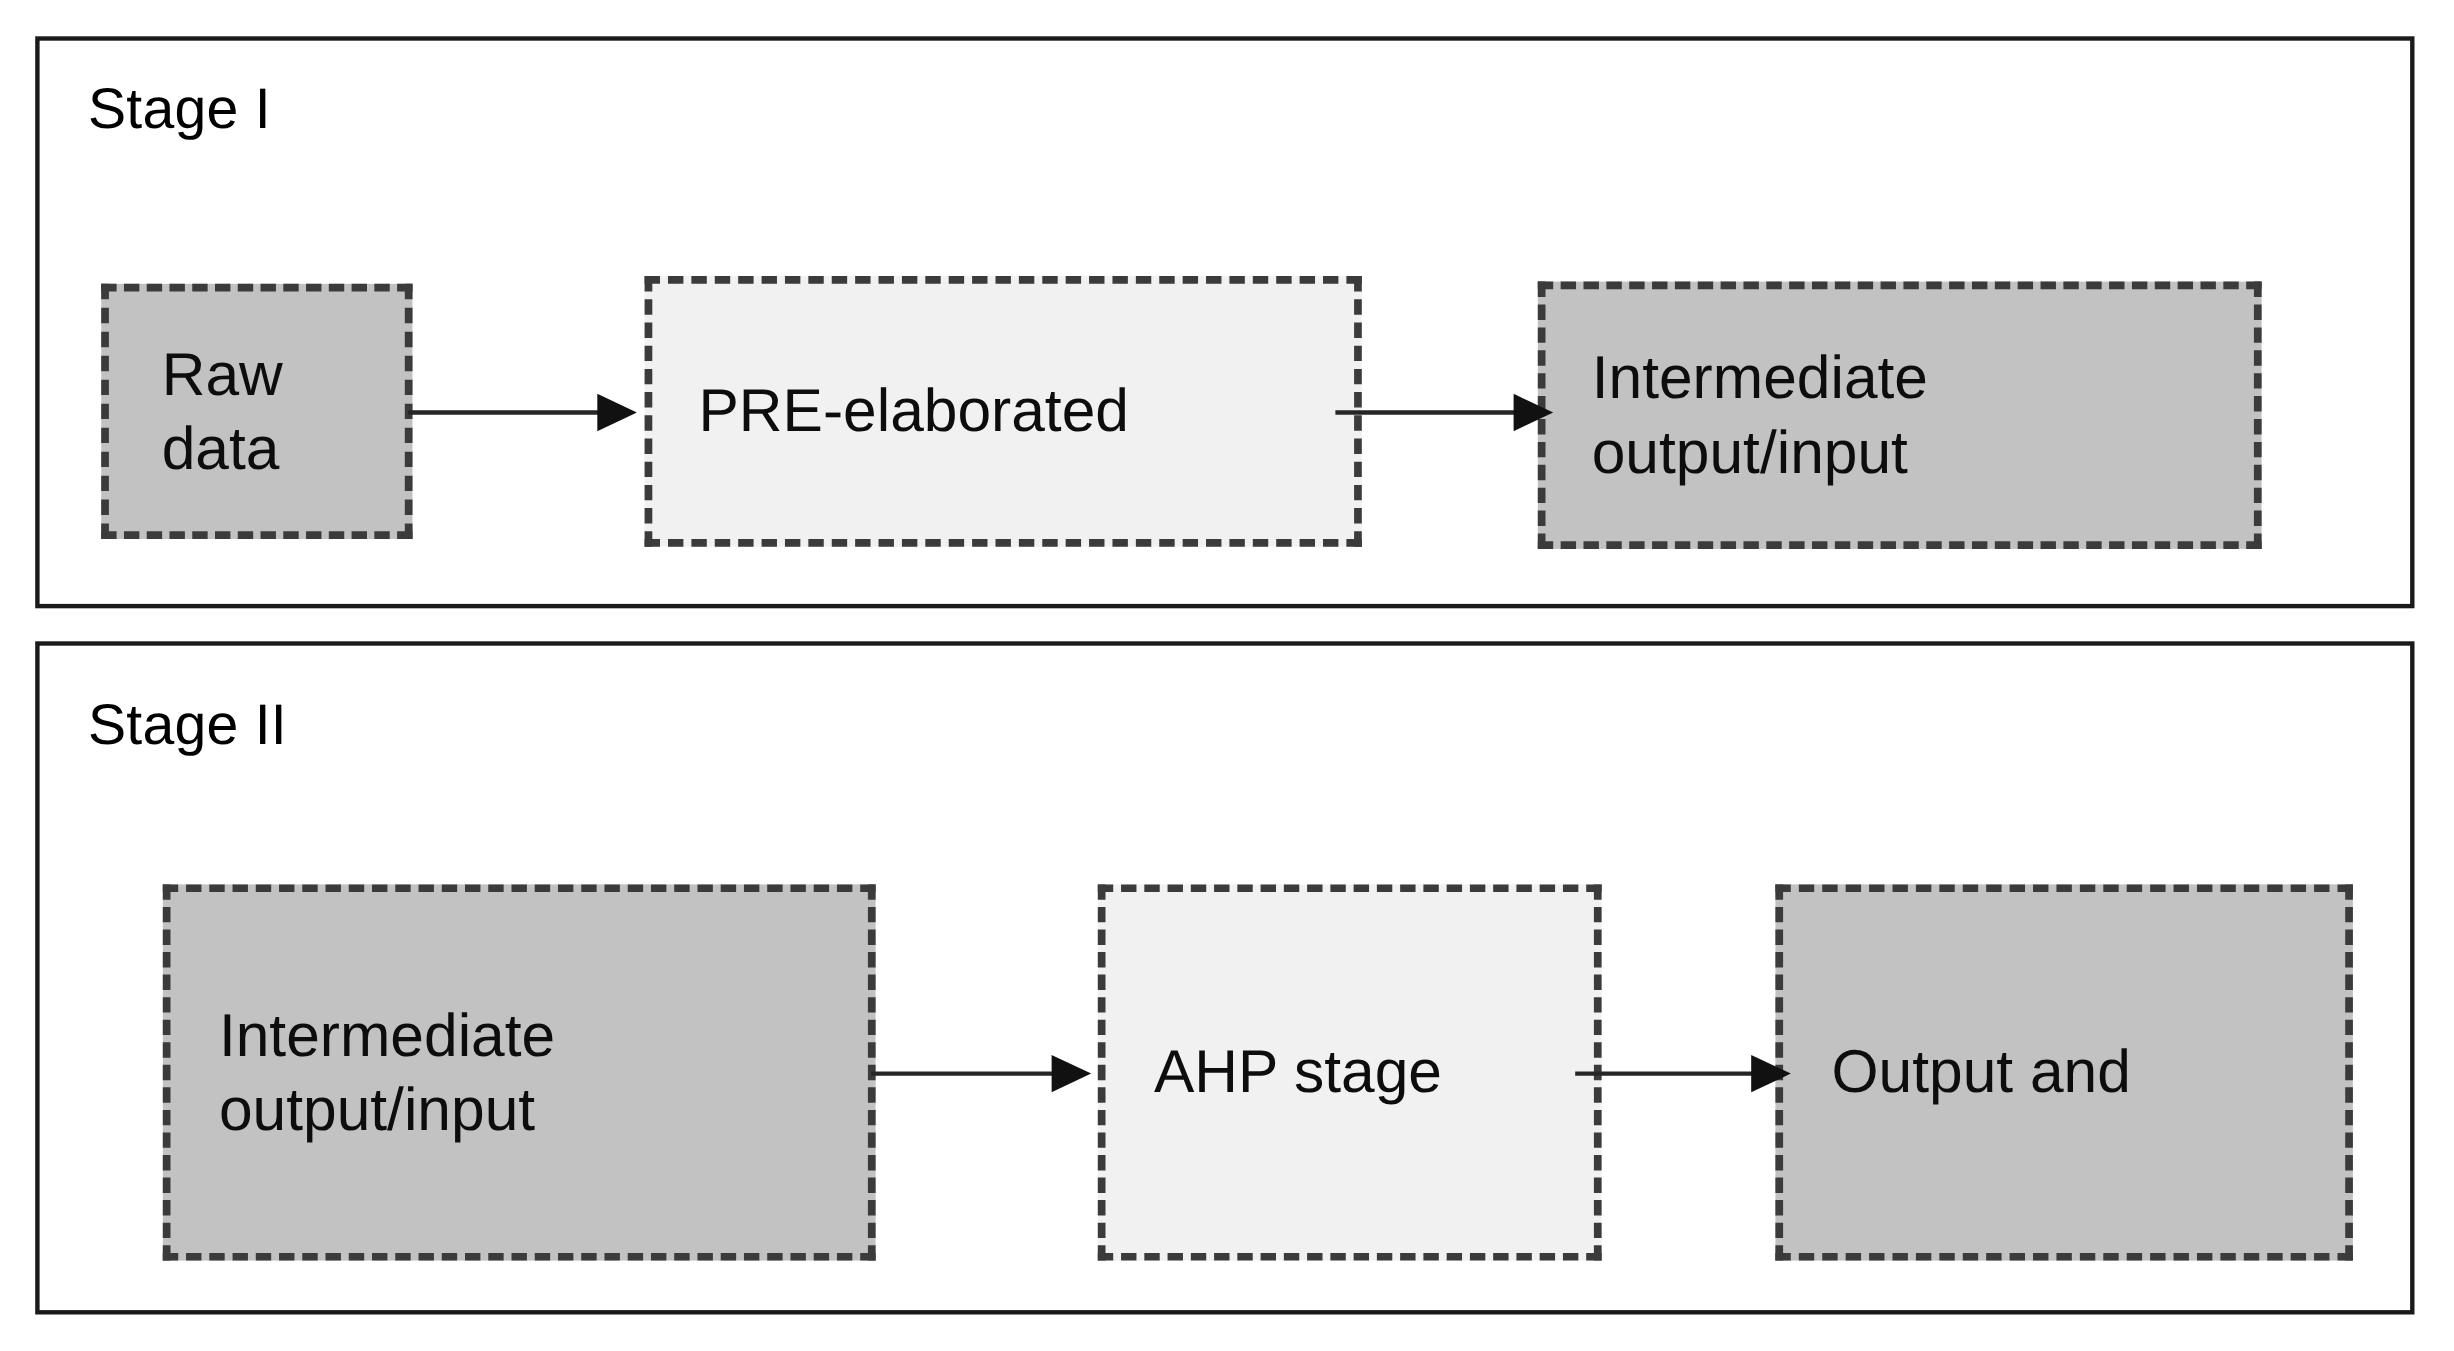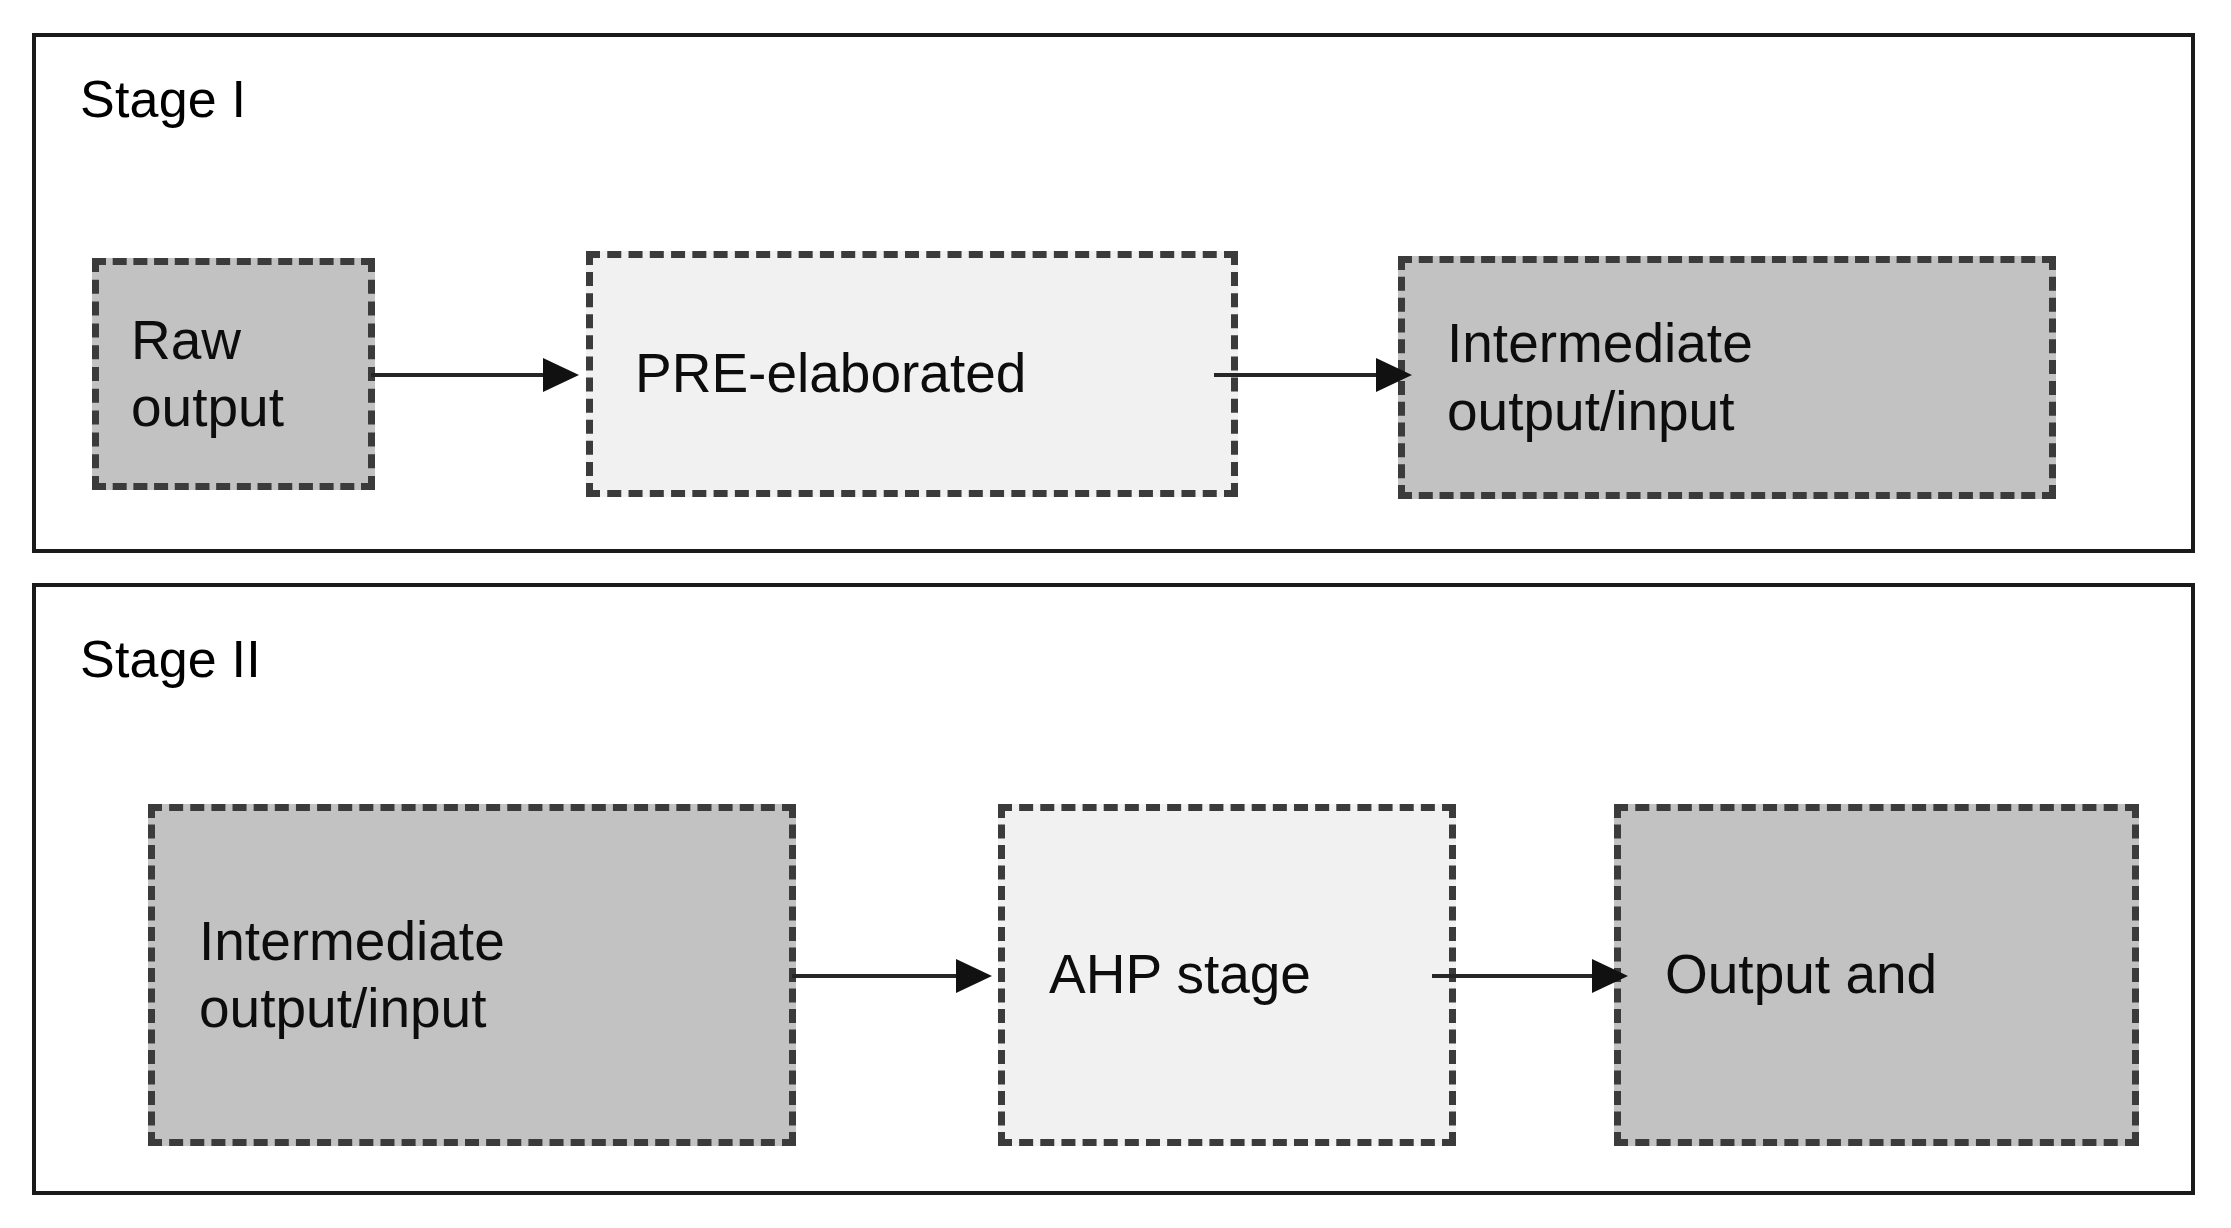--- a/index.html
+++ b/index.html
@@ -69,21 +69,21 @@
   #node-raw-input        { left: 92px;   top: 258px; width: 283px; height: 232px; }
   #node-pre-elaborated   { left: 566px;  top: 251px; width: 652px; height: 246px; }
   #node-intermediate-1   { left: 1398px; top: 256px; width: 658px; height: 243px; }
 
   
   #node-intermediate-2   { left: 148px;  top: 804px; width: 648px; height: 342px; }
   #node-ahp-stage        { left: 978px;  top: 804px; width: 458px; height: 342px; }
   #node-output           { left: 1614px; top: 804px; width: 525px; height: 342px; text-align: center; }
 
   
-  #node-raw-input .node-label      { padding-left: 32px; }
+  #node-raw-input .node-label      { padding-left: 48px; }
   #node-pre-elaborated .node-label { padding-left: 42px; }
   #node-intermediate-1 .node-label { padding-left: 42px; }
   #node-intermediate-2 .node-label { padding-left: 44px; }
   #node-ahp-stage .node-label      { padding-left: 44px; }
   #node-output .node-label         { padding-left: 44px; }
 
   
   .arrow {
     position: absolute;
     height: 36px;
@@ -99,21 +99,21 @@
 <body>
 
 <div class="diagram">
 
   <div class="stage-box" id="stage-1-box"></div>
 
   <div class="stage-title" id="stage-1-title">Stage I</div>
 
   <div class="node fill-dark" id="node-raw-input">
     <div class="node-label">Raw</div>
-    <div class="node-label">output</div>
+    <div class="node-label">data</div>
   </div>
 
   <div class="node fill-light" id="node-pre-elaborated">
     <div class="node-label">PRE-elaborated</div>
   </div>
 
   <div class="node fill-dark" id="node-intermediate-1">
     <div class="node-label">Intermediate</div>
     <div class="node-label">output/input</div>
   </div>

